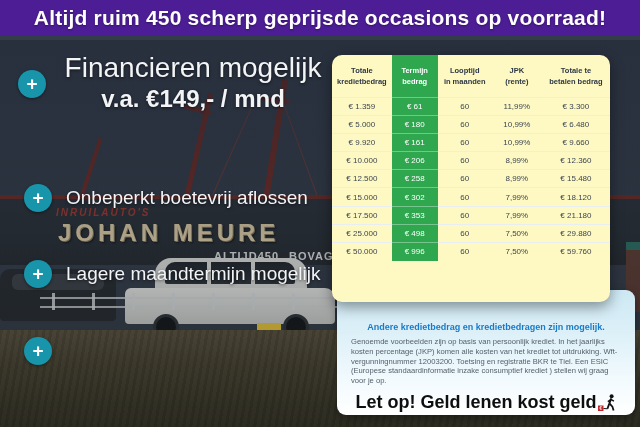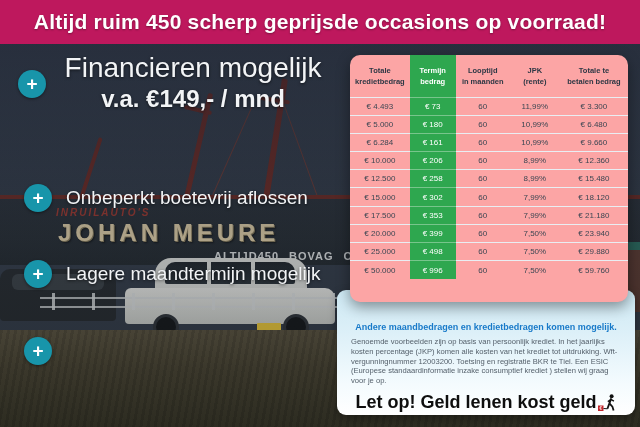--- a/index.html
+++ b/index.html
@@ -1,21 +1,21 @@
 <!DOCTYPE html>
 <html><head>
 <meta charset="utf-8">
 <style>
   html,body{margin:0;padding:0;background:#222;}
   .stage{position:relative;width:640px;height:427px;overflow:hidden;
          font-family:"Liberation Sans","DejaVu Sans",sans-serif;background:#333c49;}
   .stage *{box-sizing:border-box;}
 
   
-  .banner{position:absolute;left:0;top:0;width:640px;height:44px;background:#be185d;
+  .banner{position:absolute;left:0;top:0;width:640px;height:36px;background:#4c1d95;
           display:flex;align-items:center;justify-content:center;z-index:6;}
   .banner span{color:#fff;font-weight:bold;font-size:21px;letter-spacing:.2px;
                text-shadow:0 1px 2px rgba(0,0,0,.35);white-space:nowrap;}
 
   
   .photo{position:absolute;inset:0;z-index:0;}
   .sky{position:absolute;left:0;top:40px;width:640px;height:160px;
        background:linear-gradient(#3b4452,#323b48);}
   .mast{position:absolute;background:#6f2b24;border-radius:2px;}
   .mast.m1{left:196px;top:52px;width:5px;height:108px;transform:rotate(13deg);}
@@ -78,21 +78,21 @@
   .promo1 .plus-badge{margin-top:18px;}
   .promo1 .txt{flex:1;text-align:center;}
   .promo1 .l1{font-size:28px;line-height:31px;}
   .promo1 .l2{font-size:24px;font-weight:bold;line-height:31px;}
   .promo-row{align-items:center;gap:14px;}
   .promo2{left:24px;top:184px;font-size:19px;}
   .promo3{left:24px;top:260px;font-size:19px;}
   .promo4{left:24px;top:337px;font-size:17px;}
 
   
-  .table-card{position:absolute;left:350px;top:55px;width:278px;height:247px;background:#fca5a5;
+  .table-card{position:absolute;left:332px;top:55px;width:278px;height:247px;background:#fef9c3;
               border-radius:10px;z-index:5;overflow:hidden;box-shadow:0 5px 14px rgba(0,0,0,.4);}
   table.fin{width:100%;border-collapse:collapse;table-layout:fixed;}
   .fin col.c1{width:21.5%}.fin col.c2{width:16.5%}.fin col.c3{width:19.5%}
   .fin col.c4{width:18%}.fin col.c5{width:24.5%}
   .fin th{height:42px;font-size:7.5px;font-weight:bold;color:#2c3744;line-height:1.55;
           vertical-align:middle;text-align:center;padding-top:2px;}
   .fin td{height:18.2px;font-size:8px;color:#3c4652;text-align:center;border-top:1px solid #e9eef3;}
   .fin th.hl,.fin td.hl{background:#2ea74f;color:#fff;}
   .fin td.hl{border-top-color:rgba(255,255,255,.35);}
 
@@ -197,35 +197,35 @@
           <tr>
             <th>Totale<br>kredietbedrag</th>
             <th class="hl">Termijn<br>bedrag</th>
             <th>Looptijd<br>in maanden</th>
             <th>JPK<br>(rente)</th>
             <th>Totale te<br>betalen bedrag</th>
           </tr>
         </thead>
       <tbody>
           <tr>
-            <td>€ 4.493</td>
-            <td class="hl">€ 73</td>
+            <td>€ 1.359</td>
+            <td class="hl">€ 61</td>
             <td>60</td>
             <td>11,99%</td>
             <td>€ 3.300</td>
           </tr>
           <tr>
             <td>€ 5.000</td>
             <td class="hl">€ 180</td>
             <td>60</td>
             <td>10,99%</td>
             <td>€ 6.480</td>
           </tr>
           <tr>
-            <td>€ 6.284</td>
+            <td>€ 9.920</td>
             <td class="hl">€ 161</td>
             <td>60</td>
             <td>10,99%</td>
             <td>€ 9.660</td>
           </tr>
           <tr>
             <td>€ 10.000</td>
             <td class="hl">€ 206</td>
             <td>60</td>
             <td>8,99%</td>
@@ -246,46 +246,39 @@
             <td>€ 18.120</td>
           </tr>
           <tr>
             <td>€ 17.500</td>
             <td class="hl">€ 353</td>
             <td>60</td>
             <td>7,99%</td>
             <td>€ 21.180</td>
           </tr>
           <tr>
-            <td>€ 20.000</td>
-            <td class="hl">€ 399</td>
-            <td>60</td>
-            <td>7,50%</td>
-            <td>€ 23.940</td>
-          </tr>
-          <tr>
             <td>€ 25.000</td>
             <td class="hl">€ 498</td>
             <td>60</td>
             <td>7,50%</td>
             <td>€ 29.880</td>
           </tr>
           <tr>
             <td>€ 50.000</td>
             <td class="hl">€ 996</td>
             <td>60</td>
             <td>7,50%</td>
             <td>€ 59.760</td>
           </tr>
         </tbody>
     </table>
   </div>
 
   <div class="info-card">
-    <div class="info-title">Andere maandbedragen en kredietbedragen komen mogelijk.</div>
+    <div class="info-title">Andere kredietbedrag en kredietbedragen zijn mogelijk.</div>
     <div class="info-text">Genoemde voorbeelden zijn op basis van persoonlijk krediet. In het jaarlijks kosten percentage (JKP) komen alle kosten van het krediet tot uitdrukking. Wft-vergunningnummer 12003200. Toetsing en registratie BKR te Tiel. Een ESIC (Europese standaardinformatie inzake consumptief krediet ) stellen wij graag voor je op.</div>
     <div class="warning-row">
       <span class="warning-text">Let op! Geld lenen kost geld</span>
       <svg width="20" height="20" viewBox="0 0 20 20">
         <rect x="1" y="13.5" width="5.5" height="5.5" fill="#c1272d"></rect>
         <text x="3.8" y="18.1" font-size="4.6" fill="#ffffff" text-anchor="middle" font-family="Liberation Sans, sans-serif">€</text>
         <line x1="6.5" y1="16.5" x2="10.5" y2="16.8" stroke="#111" stroke-width="1"></line>
         <circle cx="14.6" cy="4.2" r="2" fill="#111"></circle>
         <path d="M14.2 6.4 L12.4 11.4" stroke="#111" stroke-width="1.8" fill="none"></path>
         <path d="M13.9 7.6 L10.8 9.6" stroke="#111" stroke-width="1.4" fill="none"></path>

